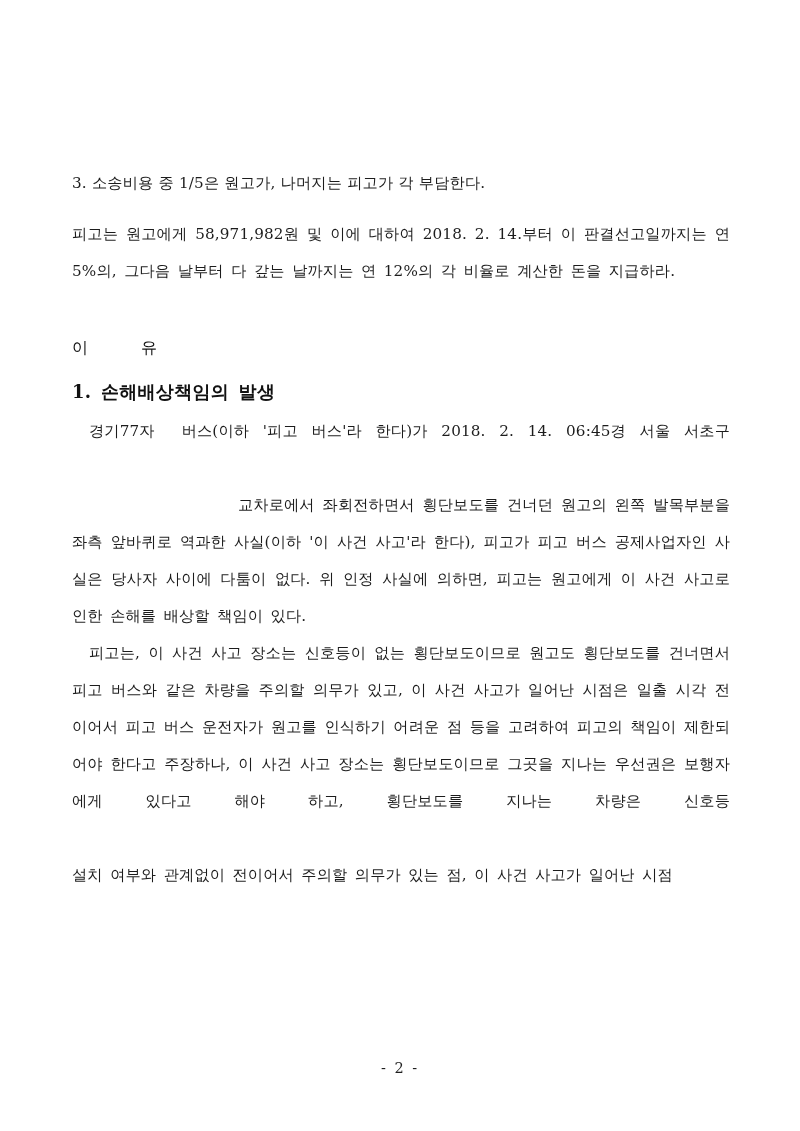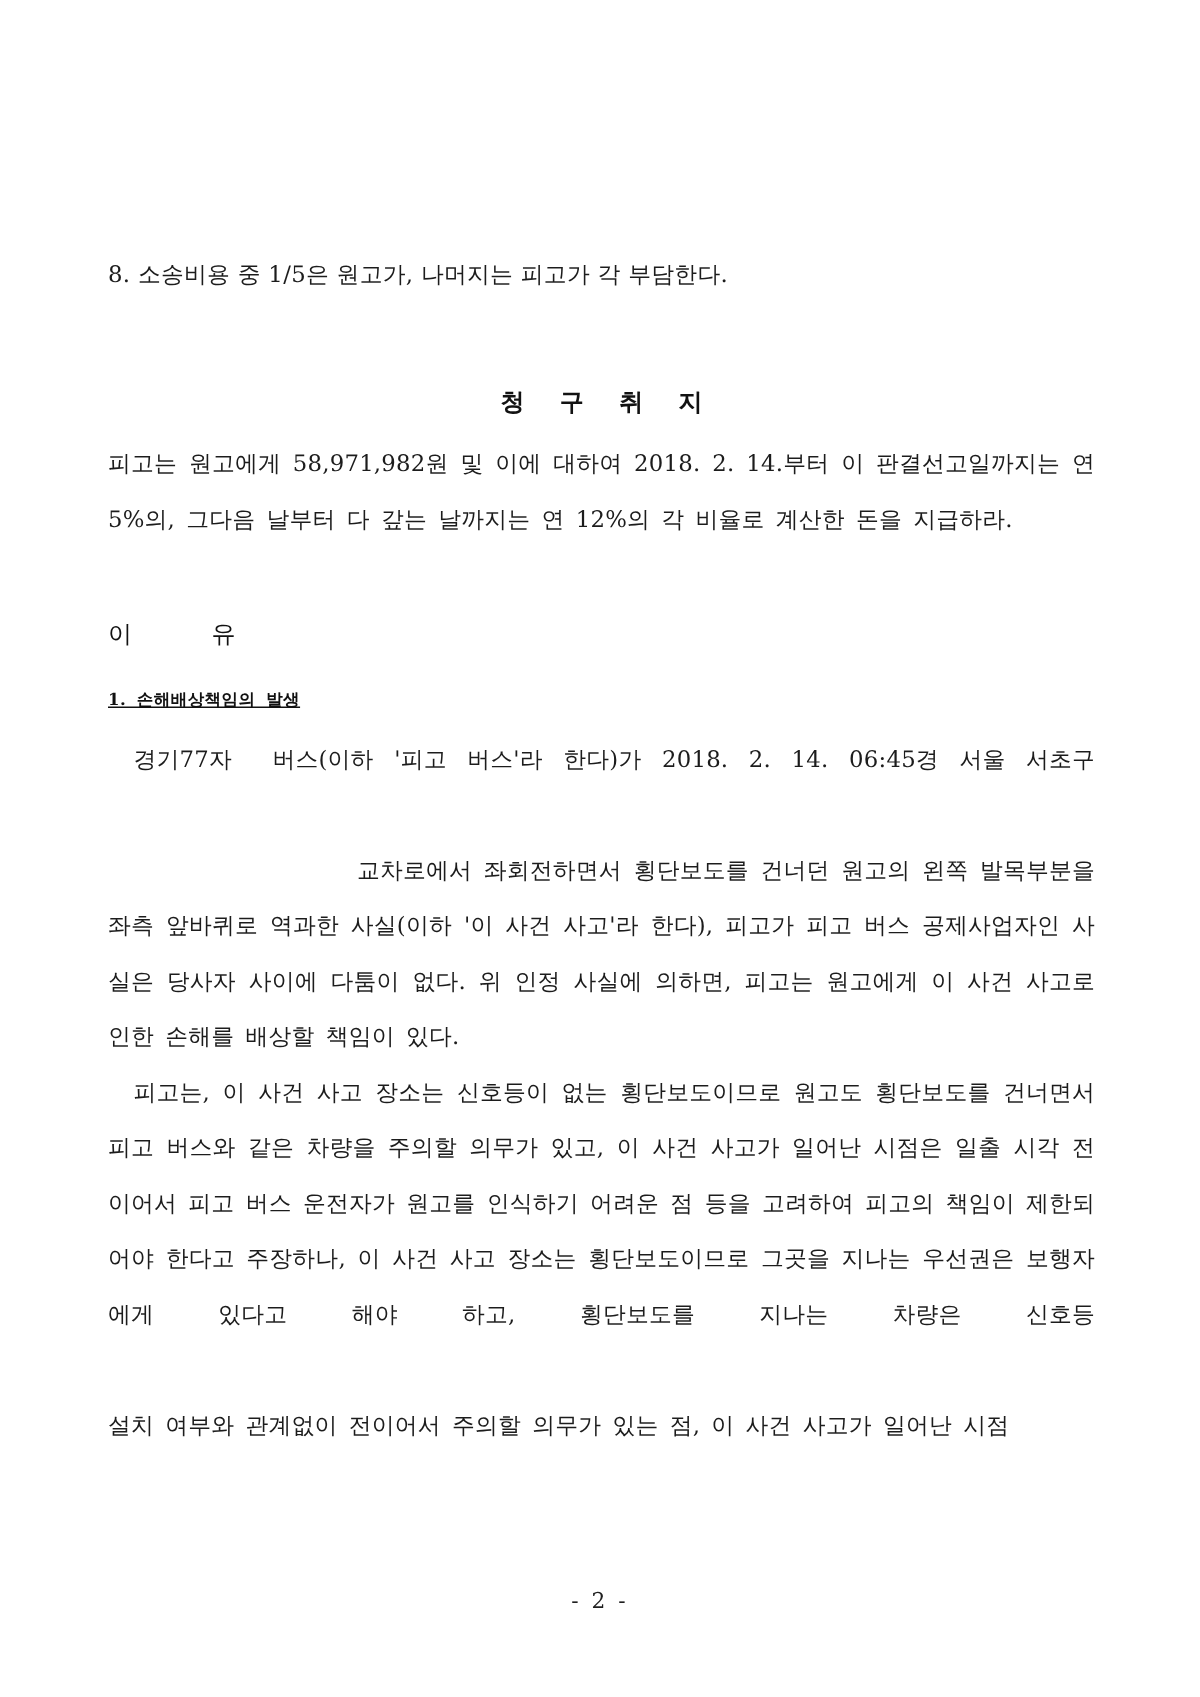--- a/index.html
+++ b/index.html
@@ -74,27 +74,26 @@
     line-height: 1.2;
   }
 
   .heading-reason .gap {
     display: inline-block;
     width: 52px;
   }
 
   
   .subsection-title {
-    font-size: 11px;
+    font-size: 18px;
     font-weight: bold;
     letter-spacing: 0.3px;
     line-height: 37px;
     color: #111111;
     word-spacing: 3px;
-    text-decoration: underline;
   }
 
   
   .body-para {
     font-size: 15.2px;
     line-height: 37px;
     text-align: justify;
     text-justify: inter-character;
     letter-spacing: 0.15px;
     word-spacing: 2.5px;
@@ -147,24 +146,23 @@
   }
 </style>
 </head>
 <body>
 
 <div class="page">
 
   <div class="content">
 
     <ul class="order-list">
-      <li class="order-item">8. 소송비용 중 1/5은 원고가, 나머지는 피고가 각 부담한다.</li>
+      <li class="order-item">3. 소송비용 중 1/5은 원고가, 나머지는 피고가 각 부담한다.</li>
     </ul>
 
-    <div class="heading-claim">청 구 취 지</div>
 
     <div class="space-claim-body"></div>
 
     <p class="body-para"><span>피고는 원고에게 </span><span>58,971,982원</span><span> 및 이에 대하여 </span><span>2018. 2. 14.</span><span>부터 이 판결선고일까지는</span> <span>연 </span><span>5%</span><span>의, 그다음 날부터 다 갚는 날까지는 연 </span><span>12%</span><span>의 각 비율로 계산한 돈을 지급하</span><span>라.</span></p>
 
     <div class="space-before-reason"></div>
 
     <div class="heading-reason"><span>이</span><span class="gap"></span><span>유</span></div>
 
     <div class="space-after-reason"></div>

